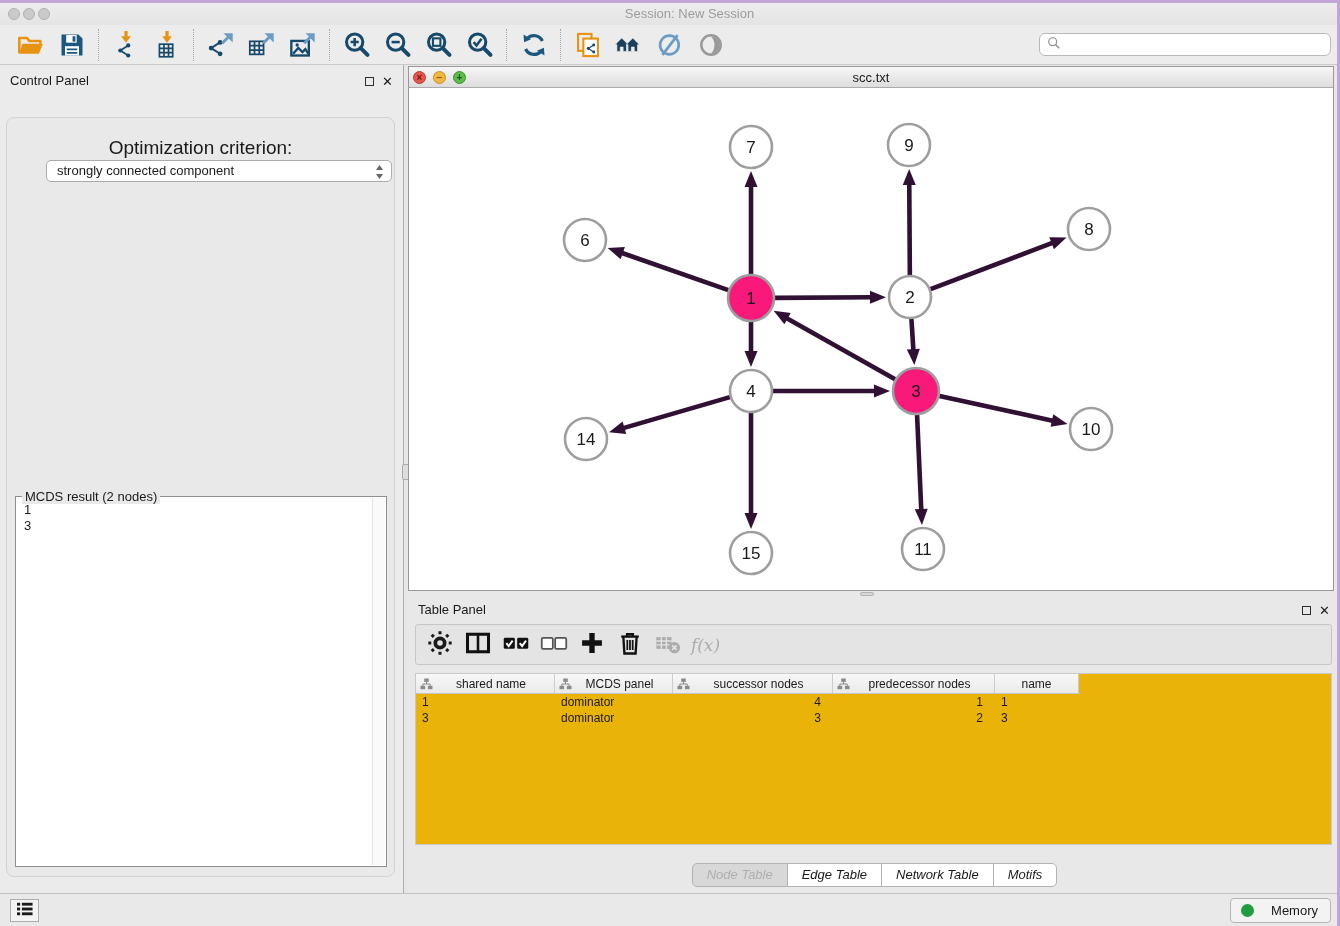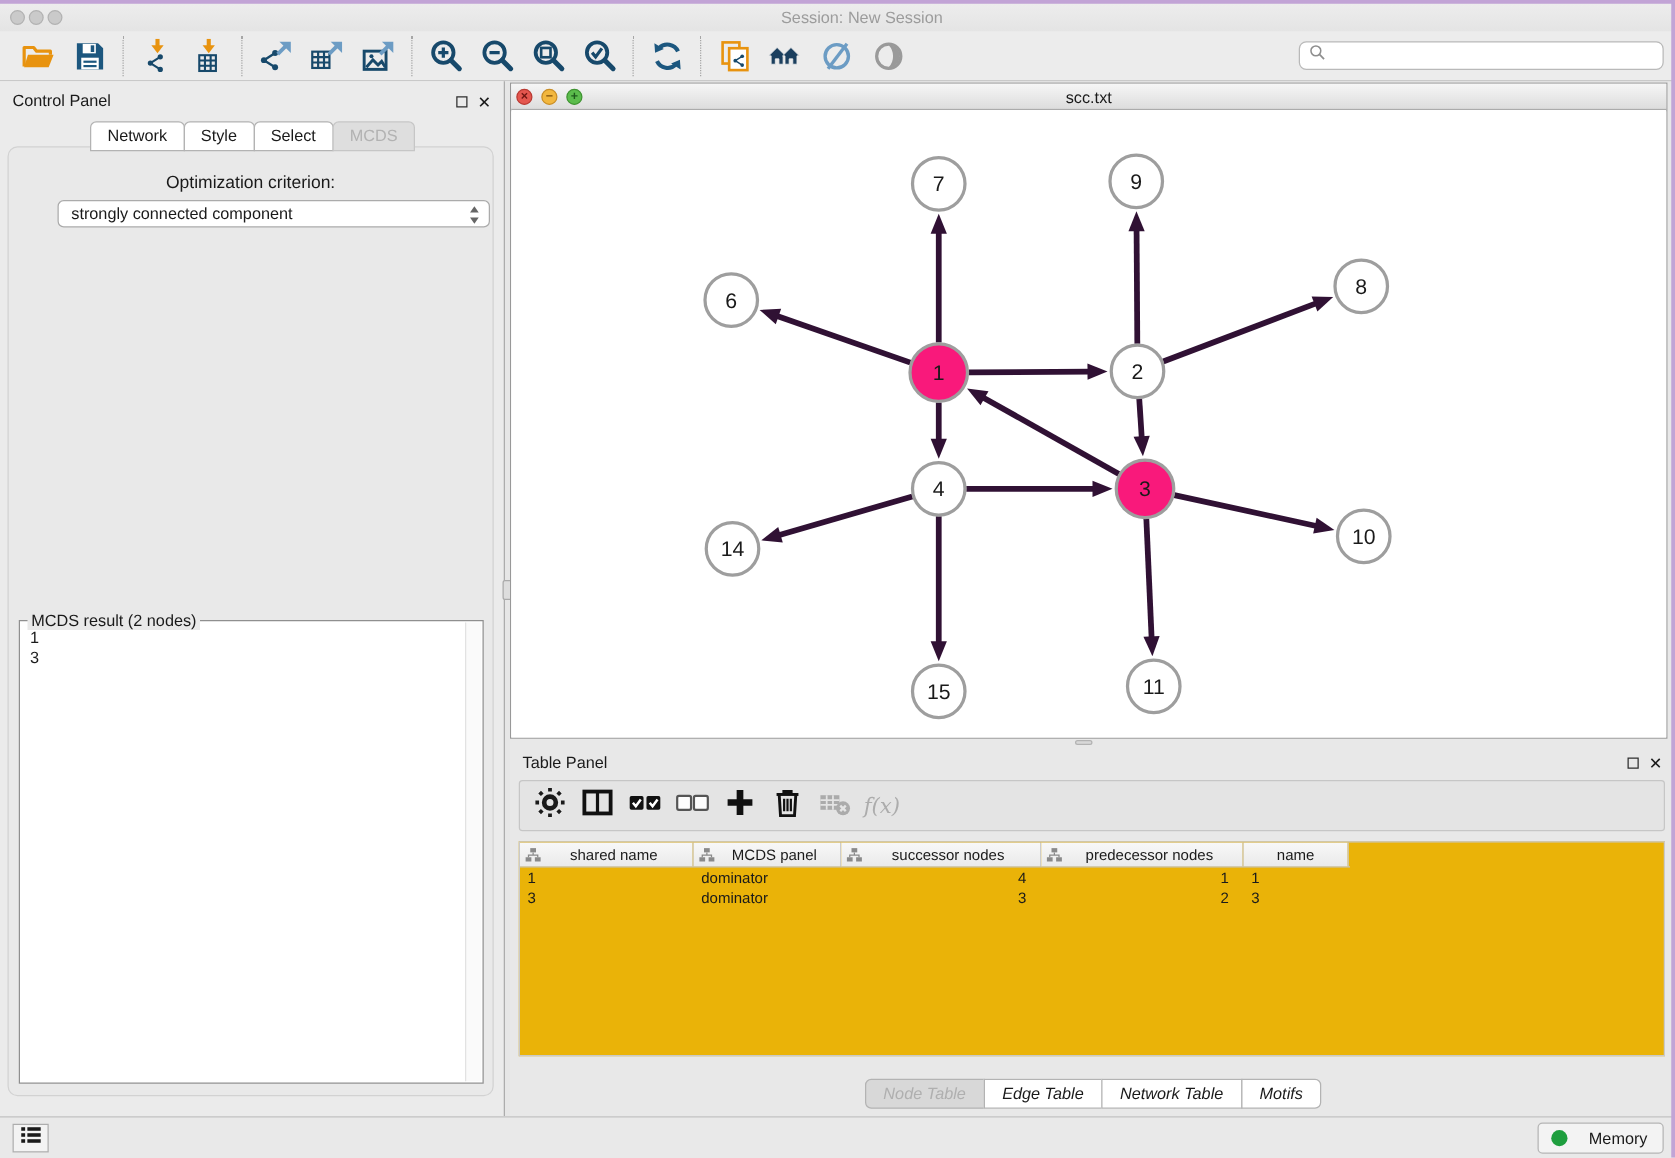--- a/index.html
+++ b/index.html
@@ -27,21 +27,21 @@
   
   .control-panel { position:absolute; left:0; top:0; width:403px; height:100%; background:#EBEBEB; }
   .cp-header { position:absolute; top:5px; left:0; right:0; height:22px; font-size:13px; padding-left:10px; line-height:22px; }
   .panel-btns { position:absolute; right:10px; top:0; height:22px; display:flex; align-items:center; gap:8px; }
   .float-ic { width:9px; height:9px; border:1.6px solid #2E2E2E; display:inline-block; }
   .close-ic { font-size:13px; font-weight:bold; color:#1a1a1a; line-height:9px; }
   .cp-tabs { position:absolute; top:32px; left:0; right:0; display:flex; justify-content:center; z-index:2; }
   .cp-tab { font-size:13px; padding:3px 13px 4px; background:#fff; border:1px solid #B3B3B3; border-radius:5px 5px 0 0; margin-right:-1px; }
   .cp-tab.sel { background:#DEDEDE; color:#B2B2B2; border-color:#C6C6C6; }
   .cp-body { position:absolute; top:52px; left:6px; right:8px; bottom:16px; background:#E9E9E9; border:1px solid #D2D2D2; border-radius:8px; }
-  .opt-label { position:absolute; top:19px; width:100%; text-align:center; font-size:14px; }
+  .opt-label { position:absolute; top:19px; width:100%; text-align:center; font-size:19px; }
   .criterion { position:absolute; top:42px; left:39px; width:346px; height:22px; background:#fff; border:1px solid #ABABAB; border-radius:5px; font-size:13px; line-height:20px; padding-left:10px; }
   .criterion .chevrons { position:absolute; right:7px; top:3px; }
   .cp-buttons { position:absolute; top:74px; width:100%; display:flex; justify-content:center; gap:15px; }
   .cp-btn { background:#fff; border:1px solid #ABABAB; border-radius:5px; font-size:13px; padding:3px 15px; }
   .result-box { position:absolute; left:8px; right:7px; top:378px; bottom:9px; background:#fff; border:1px solid #8F8F8F; }
   .result-title { position:absolute; top:-8px; left:6px; background:#E9E9E9; padding:0 3px; font-size:13px; }
   .result-lines { padding:5px 0 0 8px; font-size:13px; line-height:16px; }
   .v-scroll { position:absolute; top:1px; bottom:1px; right:1px; width:13px; background:#FAFAFA; border-left:1px solid #E2E2E2; }
 
   .v-splitter { position:absolute; left:403px; top:0; width:5px; height:100%; background:#E6E6E6; border-left:1px solid #ACACAC; }
@@ -325,26 +325,20 @@
 <div class="content">
 
   <div class="control-panel">
     <div class="cp-header">
       <span>Control Panel</span>
       <span class="panel-btns">
         <span class="float-ic"></span>
         <span class="close-ic">✕</span>
       </span>
     </div>
-    <div class="cp-tabs" id="cp-tabs">
-        <div class="cp-tab">Network</div>
-        <div class="cp-tab">Style</div>
-        <div class="cp-tab">Select</div>
-        <div class="cp-tab sel">MCDS</div>
-      </div>
     <div class="cp-body">
       <div class="opt-label">Optimization criterion:</div>
       <div class="criterion">
         <span>strongly connected component</span>
         <span class="chevrons">
           <svg width="9" height="16" viewBox="0 0 9 16">
               <path d="M4.5 1 L8 6 H1 Z" fill="#666"></path>
               <path d="M4.5 15 L1 10 H8 Z" fill="#666"></path>
             </svg>
         </span>

